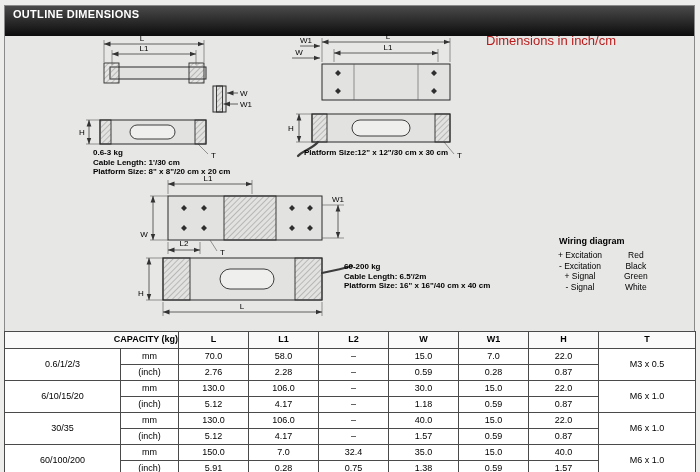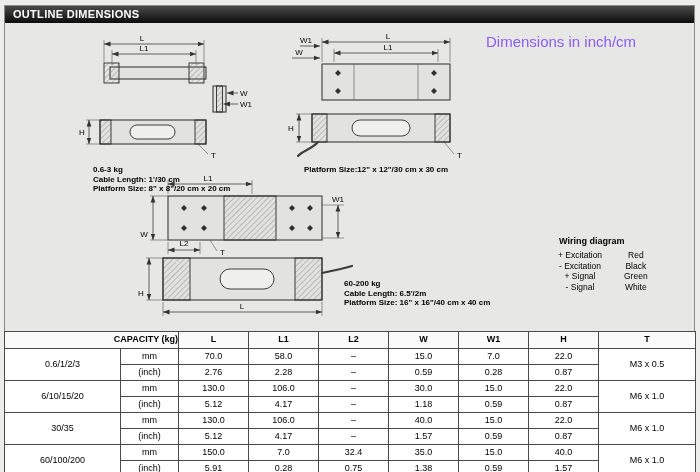--- a/index.html
+++ b/index.html
@@ -5,41 +5,41 @@
   html,body { margin:0; padding:0; }
   body {
     width:700px; height:472px; position:relative; overflow:hidden;
     background:#ededec; font-family:"Liberation Sans", sans-serif; color:#000;
   }
   .frame {
     position:absolute; left:4px; top:5px; width:691px; height:463px;
     border:1px solid #8a8a8a; background:#e7e7e6; box-sizing:border-box;
   }
   .titlebar {
-    position:absolute; left:5px; top:6px; width:689px; height:17px;
+    position:absolute; left:5px; top:6px; width:689px; height:30px;
     background:linear-gradient(#4a4a4a,#0c0c0c); color:#fff;
     font-weight:bold; font-size:11px; line-height:17px; padding-left:8px;
     letter-spacing:.3px; box-sizing:border-box;
   }
   .units-note {
-    position:absolute; left:486px; top:33px; font-size:15px; color:#8b5cf6;
+    position:absolute; left:486px; top:33px; font-size:13px; color:#b91c1c;
     white-space:nowrap;
   }
   svg.drawings { position:absolute; left:0; top:24px; }
   .part   { fill:#e2e2e1; stroke:#2b2b2b; stroke-width:1; }
   .hatchf { fill:url(#hatch); stroke:#2b2b2b; stroke-width:.9; }
   .hole   { fill:#efefee; stroke:#2b2b2b; stroke-width:.9; }
   .dl { stroke:#333; stroke-width:.75; fill:none; }
   .xl { stroke:#555; stroke-width:.6;  fill:none; }
   .cable { stroke:#3c3c3c; stroke-width:2.2; fill:none; stroke-linecap:round; }
   .diam { fill:#2f2f2f; }
   svg text { font-family:"Liberation Sans", sans-serif; font-size:8px; fill:#000; }
   .cap3 {
     position:absolute; font-size:8px; font-weight:bold; line-height:9.5px;
-    white-space:nowrap; color:#000;margin-top:17px;
+    white-space:nowrap; color:#000;
   }
   .wiring { position:absolute; left:536px; top:236px; font-size:8.5px;text-align:center; }
   .wiring .wt { font-weight:bold; font-size:9px; margin-bottom:4px; }
   .wiring .wrow { display:grid; grid-template-columns:88px auto; line-height:10.5px; }
   table.dims {
     position:absolute; left:4px; top:331px; width:691px;
     border-collapse:collapse; table-layout:fixed; background:#fff;
     font-size:9px; border:1px solid #222;
   }
   table.dims th, table.dims td {

